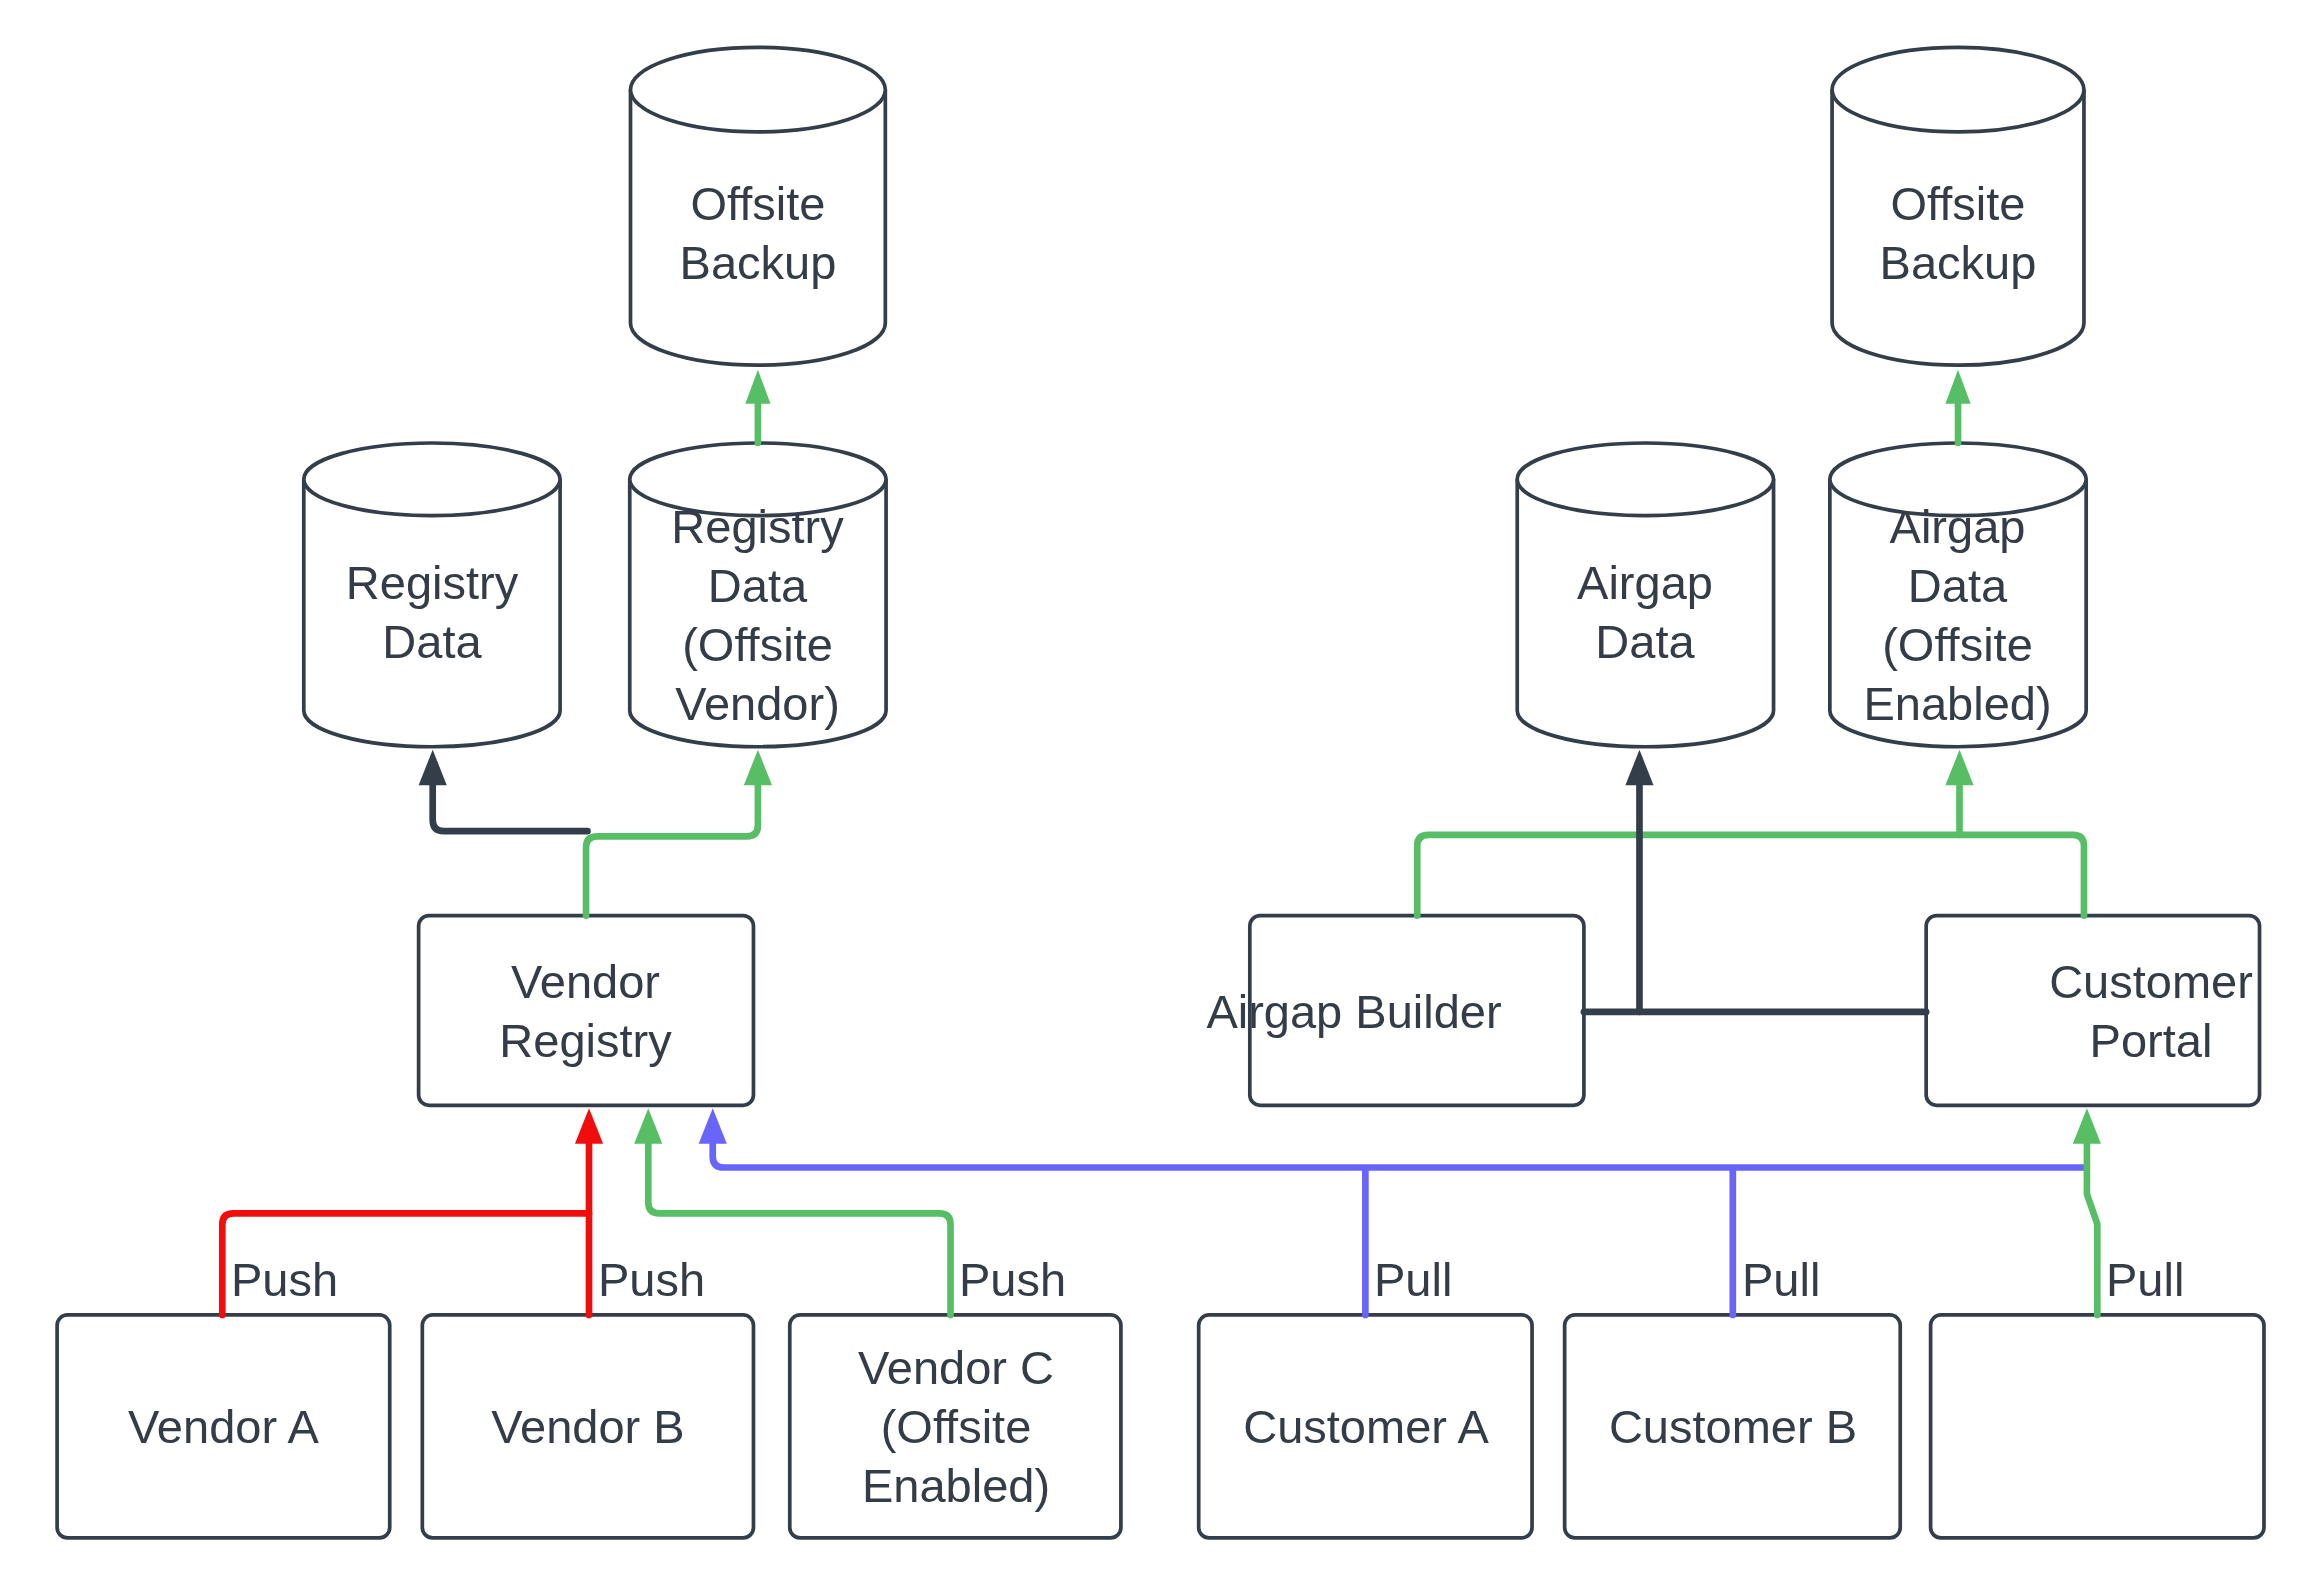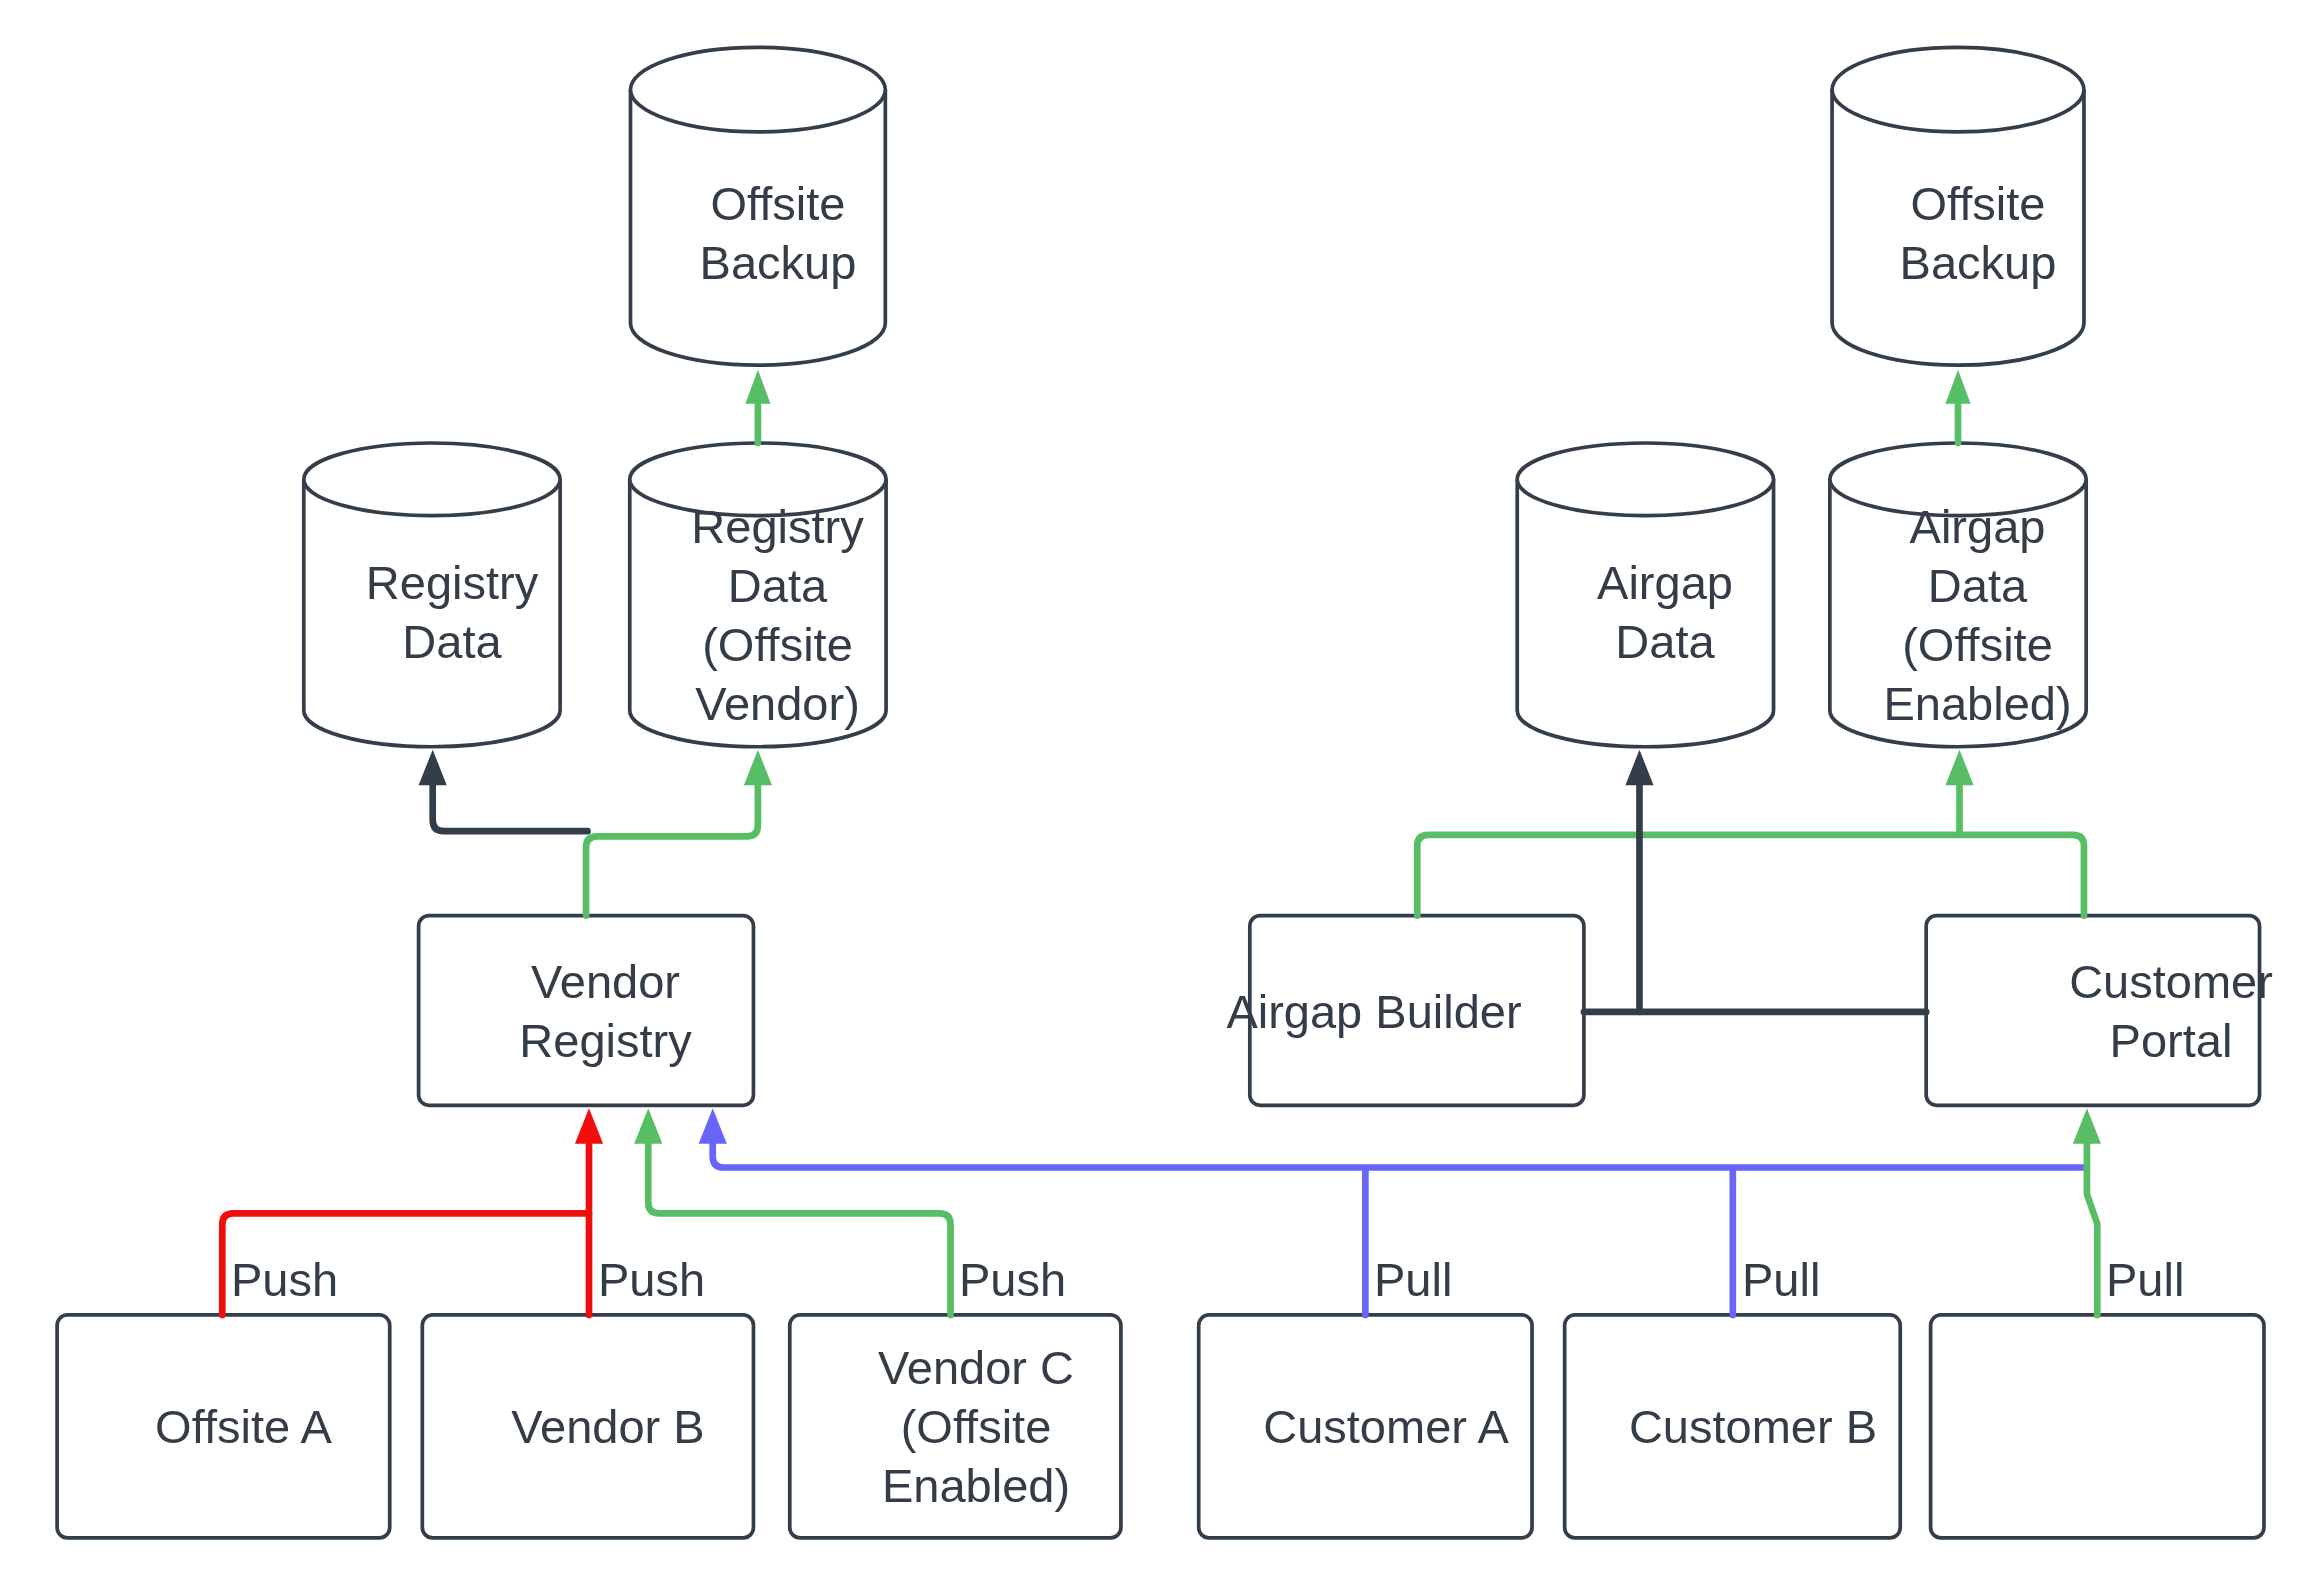--- a/index.html
+++ b/index.html
@@ -17,21 +17,21 @@
   .node{fill:#ffffff;stroke:var(--node-border);stroke-width:5;}
   .cyl{fill:#ffffff;stroke:var(--node-border);stroke-width:5;}
   .edge{fill:none;stroke-width:9;stroke-linecap:round;stroke-linejoin:round;}
   .edge-dark{stroke:var(--edge-dark);}  .arrow-dark{fill:var(--edge-dark);stroke:none;}
   .edge-green{stroke:var(--edge-green);} .arrow-green{fill:var(--edge-green);stroke:none;}
   .edge-red{stroke:var(--edge-red);}   .arrow-red{fill:var(--edge-red);stroke:none;}
   .edge-blue{stroke:var(--edge-blue);} .arrow-blue{fill:var(--edge-blue);stroke:none;}
   .lbl{
     position:absolute;display:flex;align-items:center;justify-content:center;
     text-align:center;font-size:47px;line-height:59px;color:var(--text);
-    pointer-events:none;white-space:normal;padding-left:20px;
+    pointer-events:none;white-space:normal;
   }
   .edge-lbl{
     position:absolute;font-size:47px;line-height:49px;color:var(--text);
     pointer-events:none;white-space:nowrap;text-align:left;
   }
 </style>
 </head>
 <body>
 
 <div id="stage">
@@ -112,21 +112,21 @@
 
   <div class="lbl" style="left:632px;top:111px;width:252px;height:244px;">Offsite Backup</div>
   <div class="lbl" style="left:1832px;top:111px;width:252px;height:244px;">Offsite Backup</div>
   <div class="lbl" style="left:321px;top:504px;width:222px;height:215px;">Registry Data</div>
   <div class="lbl" style="left:648px;top:485px;width:219px;height:259px;">Registry Data (Offsite Vendor)</div>
   <div class="lbl" style="left:1534px;top:504px;width:222px;height:215px;">Airgap Data</div>
   <div class="lbl" style="left:1848px;top:485px;width:219px;height:259px;">Airgap Data (Offsite Enabled)</div>
   <div class="lbl" style="left:433px;top:916px;width:305px;height:190px;">Vendor Registry</div>
   <div class="lbl" style="left:1202px;top:916px;width:304px;height:190px;">Airgap Builder</div>
   <div class="lbl" style="left:1999px;top:916px;width:304px;height:190px;">Customer Portal</div>
-  <div class="lbl" style="left:72px;top:1315px;width:303px;height:223px;">Offsite A</div>
+  <div class="lbl" style="left:72px;top:1315px;width:303px;height:223px;">Vendor A</div>
   <div class="lbl" style="left:437px;top:1315px;width:302px;height:223px;">Vendor B</div>
   <div class="lbl" style="left:1214px;top:1315px;width:304px;height:223px;">Customer A</div>
   <div class="lbl" style="left:805px;top:1315px;width:302px;height:223px;">Vendor C (Offsite Enabled)</div>
   <div class="lbl" style="left:1580px;top:1315px;width:306px;height:223px;">Customer B</div>
 
   <div class="edge-lbl" style="left:231px;top:1255px;">Push</div>
   <div class="edge-lbl" style="left:598px;top:1255px;">Push</div>
   <div class="edge-lbl" style="left:959px;top:1255px;">Push</div>
   <div class="edge-lbl" style="left:1374px;top:1255px;">Pull</div>
   <div class="edge-lbl" style="left:1742px;top:1255px;">Pull</div>

